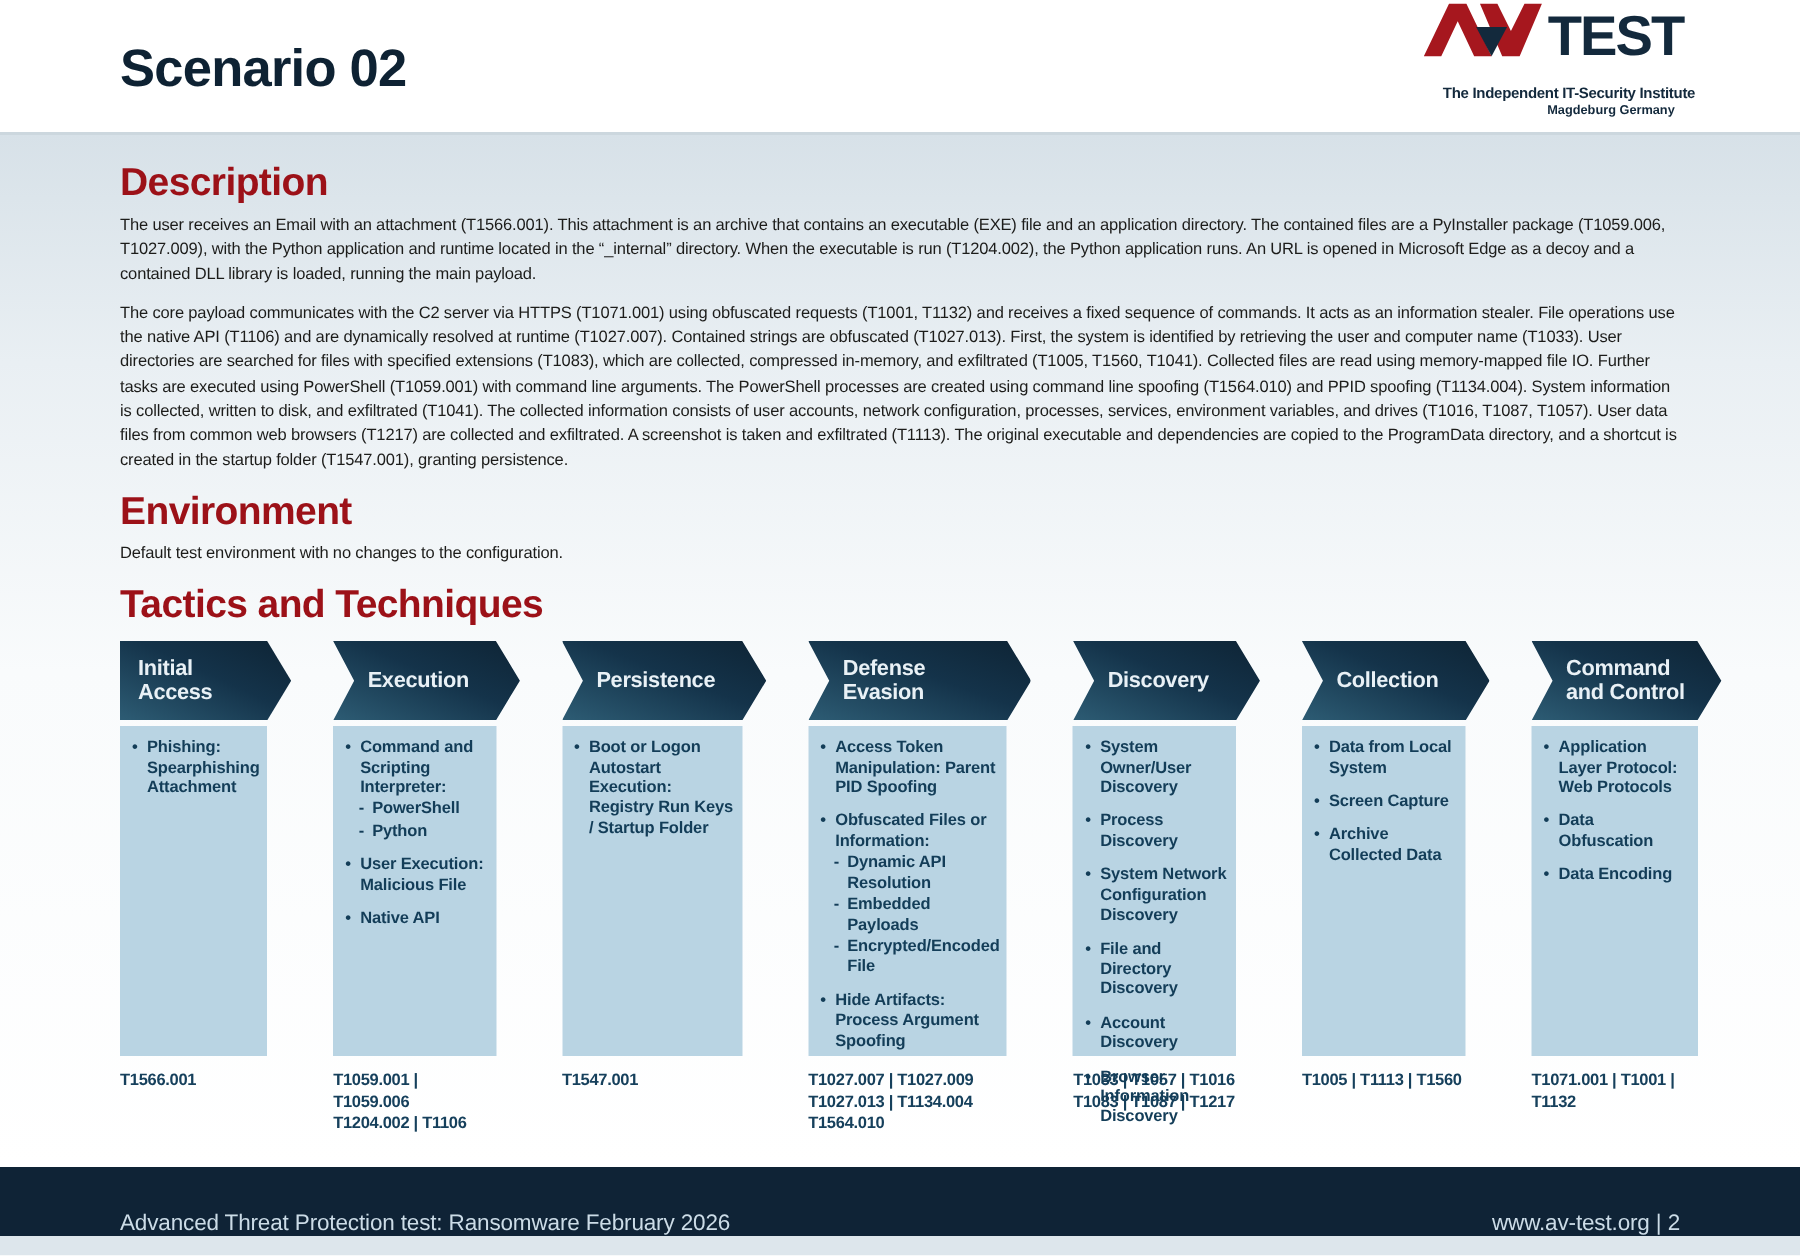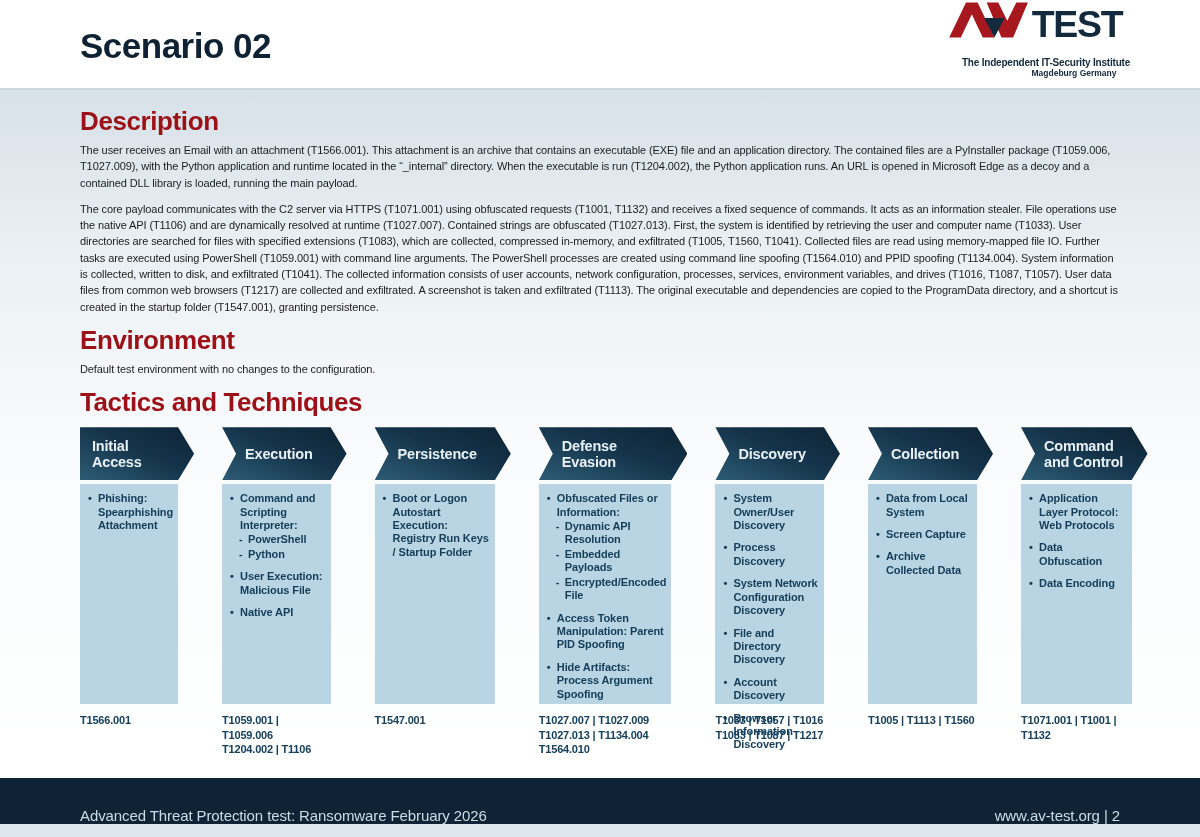--- a/index.html
+++ b/index.html
@@ -129,27 +129,27 @@
             <div class="kc-ids">
               <div class="kc-id-line">T1547.001</div>
             </div>
           </div>
           <div class="kc-col" style="z-index: 27;">
             <div class="kc-head">
               <span>Defense Evasion</span>
             </div>
             <div class="kc-body">
               <div class="kc-item">
+                <div class="kc-item-text">Access Token Manipulation: Parent PID Spoofing</div>
+              </div>
+              <div class="kc-item">
                 <div class="kc-item-text">Obfuscated Files or Information:</div>
                 <div class="kc-sub">Dynamic API Resolution</div>
                 <div class="kc-sub">Embedded Payloads</div>
                 <div class="kc-sub">Encrypted/Encoded File</div>
-              </div>
-              <div class="kc-item">
-                <div class="kc-item-text">Access Token Manipulation: Parent PID Spoofing</div>
               </div>
               <div class="kc-item">
                 <div class="kc-item-text">Hide Artifacts: Process Argument Spoofing</div>
               </div>
             </div>
             <div class="kc-ids">
               <div class="kc-id-line">T1027.007 | T1027.009</div>
               <div class="kc-id-line">T1027.013 | T1134.004</div>
               <div class="kc-id-line">T1564.010</div>
             </div>

